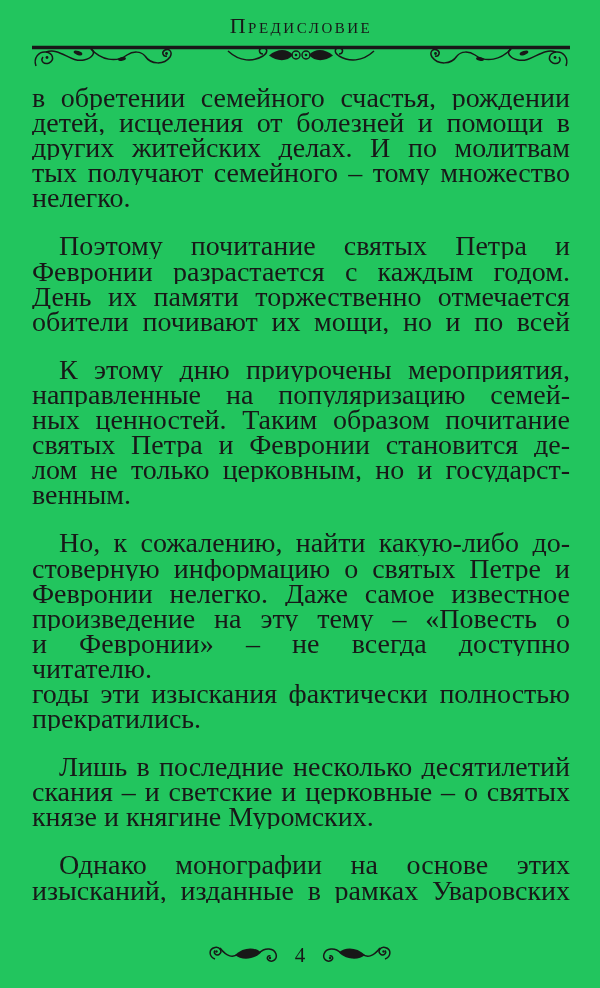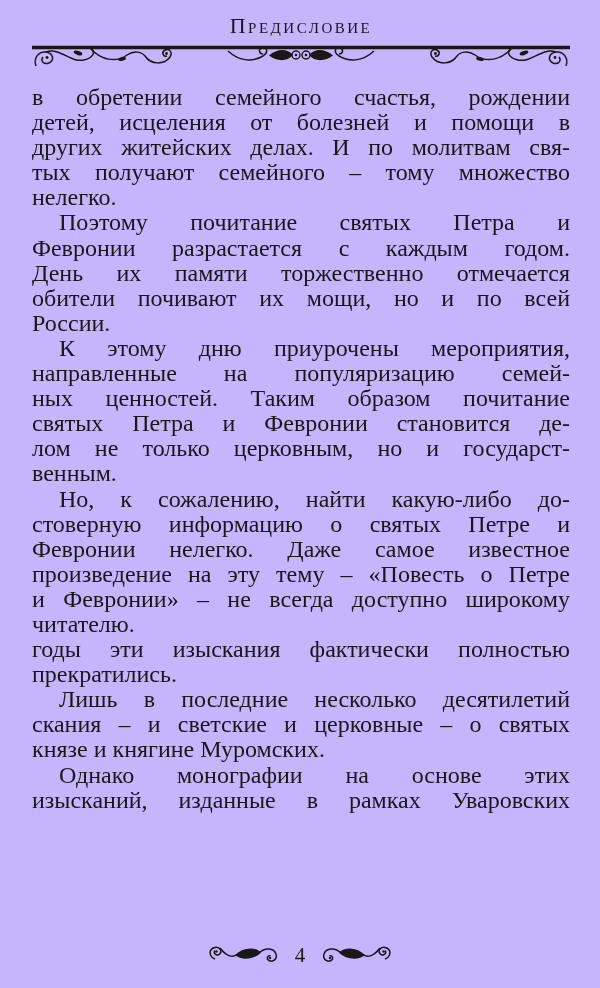--- a/index.html
+++ b/index.html
@@ -1,20 +1,20 @@
 <!DOCTYPE html>
 <html><head>
 <meta charset="utf-8">
 <style>
   html,body{margin:0;padding:0;background:#e8e8e8;}
   .page{
     position:relative;
     width:600px;height:988px;
     margin:0 auto;
-    background:#c4b5fd;
+    background:#22c55e;
     color:#181818;
     font-family:"Liberation Serif","DejaVu Serif",serif;
     overflow:hidden;
     box-sizing:border-box;
   }
   .content{
     position:absolute;left:32px;right:30px;top:0;
   }
   .running-head{
     margin-top:13px;
@@ -25,33 +25,33 @@
     letter-spacing:2.5px;
   }
   .ornament-rule{
     display:block;
     margin-top:5px;
     width:100%;
     height:32px;
   }
   .body-text{
     margin-top:9px;
-    font-size:24px;
+    font-size:28px;
   }
   .line{
     height:25.1px;
     line-height:25.1px;
     text-align:justify;
     text-align-last:justify;
     text-justify:inter-word;
     overflow:hidden;
     white-space:normal;
   }
   .line.last{ text-align-last:left; }
-  .line.indent{ text-indent:27px; }
+  .line.indent{ text-indent:27px;margin-top:23px; }
   .page-footer{
     position:absolute;
     left:0;right:0;bottom:22px;
     display:flex;
     justify-content:center;
     align-items:center;
     gap:16px;
   }
   .page-number{
     font-size:21px;
@@ -100,21 +100,20 @@
           <div class="line">детей, исцеления от болезней и помощи в</div>
           <div class="line">других житейских делах. И по молитвам свя-</div>
           <div class="line">тых получают семейного – тому множество</div>
           <div class="line last">нелегко.</div>
         </div>
         <div class="para">
           <div class="line indent">Поэтому почитание святых Петра и</div>
           <div class="line">Февронии разрастается с каждым годом.</div>
           <div class="line">День их памяти торжественно отмечается</div>
           <div class="line">обители почивают их мощи, но и по всей</div>
-          <div class="line last">России.</div>
         </div>
         <div class="para">
           <div class="line indent">К этому дню приурочены мероприятия,</div>
           <div class="line">направленные на популяризацию семей-</div>
           <div class="line">ных ценностей. Таким образом почитание</div>
           <div class="line">святых Петра и Февронии становится де-</div>
           <div class="line">лом не только церковным, но и государст-</div>
           <div class="line last">венным.</div>
         </div>
         <div class="para">

